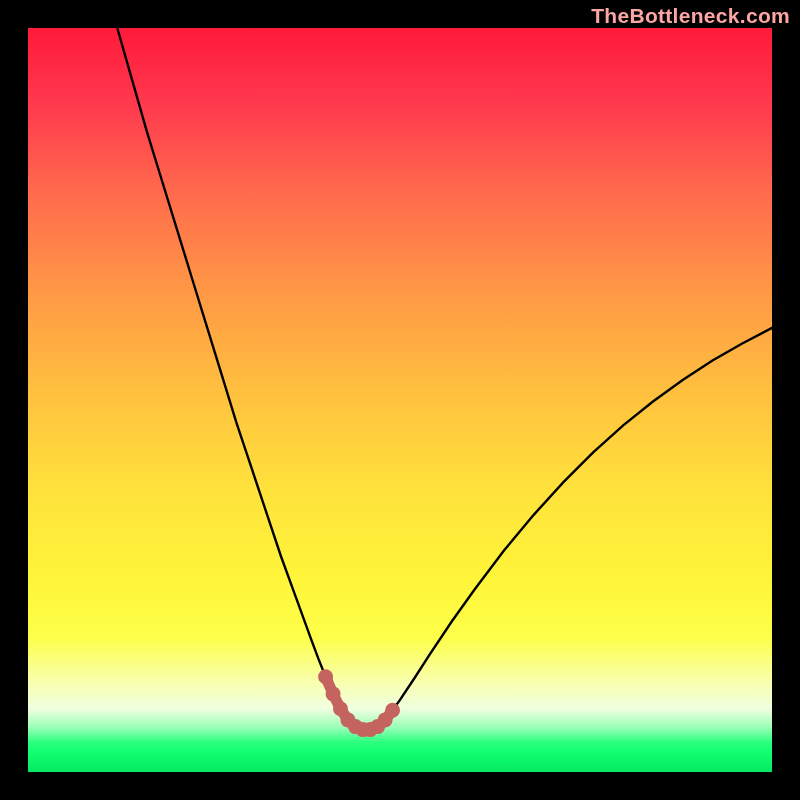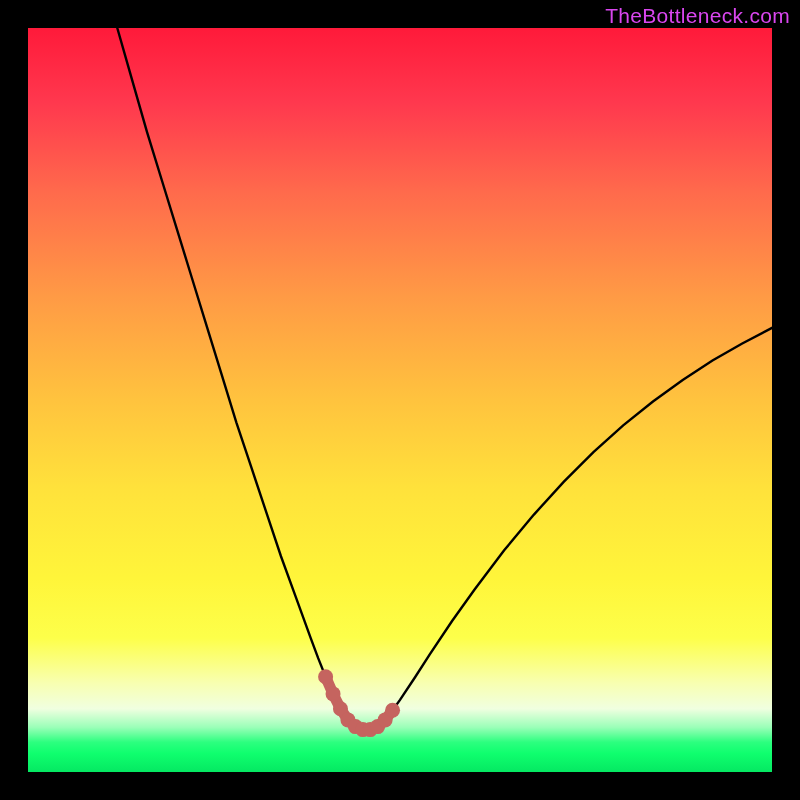--- a/index.html
+++ b/index.html
@@ -36,23 +36,23 @@
       #f0ffe0 91.5%,
       #9affb8 94%,
       #2cff7f 96%,
       #0fff6e 97.5%,
       #05e862 100%);
   }
   .watermark {
     position: absolute;
     top: 4px;
     right: 10px;
-    color: #d946ef;
+    color: #fca5a5;
     font-size: 21px;
-    font-weight: 400;
+    font-weight: 700;
     letter-spacing: 0.3px;
     user-select: none;
     z-index: 10;
   }
   svg.curve {
     position: absolute;
     left: 0;
     top: 0;
     width: 744px;
     height: 744px;

